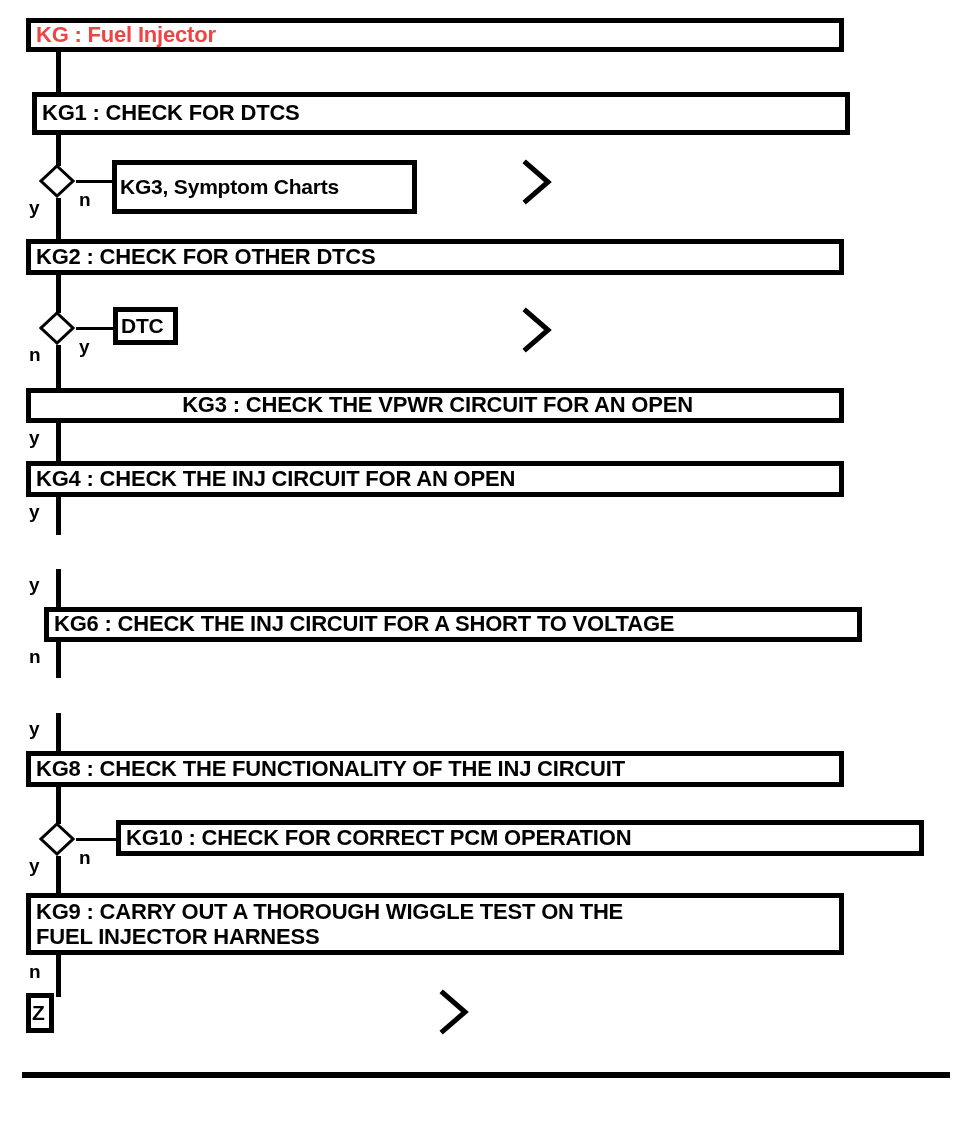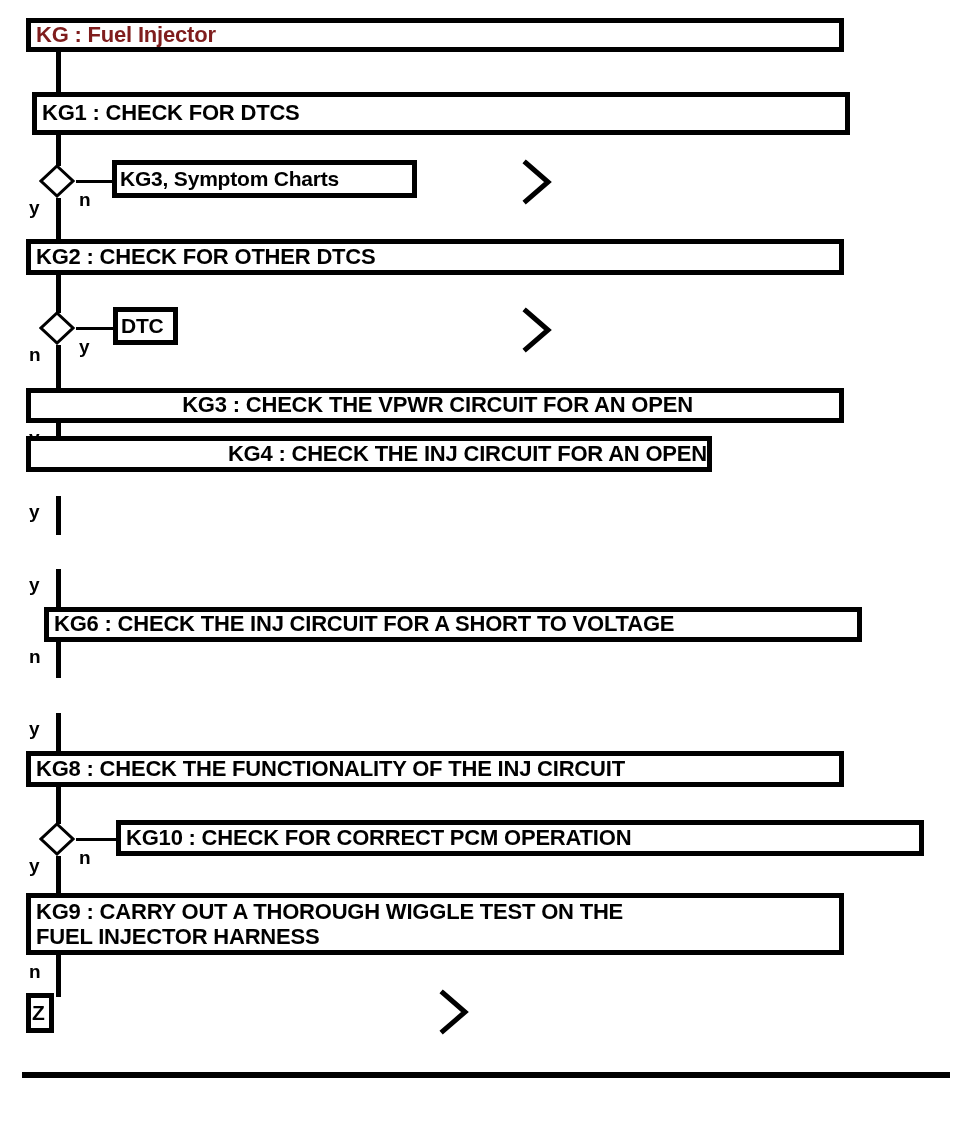--- a/index.html
+++ b/index.html
@@ -53,21 +53,21 @@
     border-left: 5px solid #000;
     border-bottom: 5px solid #000;
     border-right: none;
     display: flex;
     align-items: center;
     padding-left: 5px;
   }
   .title-box .txt {
     font-size: 22px;
     font-weight: bold;
-    color: #7f1d1d;
+    color: #ef4444;
     letter-spacing: -0.2px;
   }
   .title-box::after {
     content: "";
     position: absolute;
     right: 0;
     top: 0;
     width: 5px;
     height: 24px;
     background: #000;
@@ -161,21 +161,21 @@
   </div>
 
   <div class="diamond" style="left:39px; top:164px;">
     <svg width="36" height="34" viewBox="0 0 36 34" aria-hidden="true">
       <polygon points="18,2 34,17 18,32 2,17" fill="#ffffff" stroke="#000000" stroke-width="3"></polygon>
     </svg>
   </div>
   <div class="edge-label" style="left:29px; top:198px;">y</div>
   <div class="edge-label" style="left:79px; top:190px;">n</div>
 
-  <div class="node ref-box" style="left:112px; top:160px; width:305px; height:38px;">
+  <div class="node ref-box" style="left:112px; top:160px; width:305px; height:54px;">
     <span class="txt">KG3, Symptom Charts</span>
   </div>
 
   <div class="chevron" style="left:518px; top:158px;">
     <svg width="40" height="48" viewBox="0 0 40 48" aria-hidden="true">
       <polyline points="8,5 30,24 8,43" fill="none" stroke="#000000" stroke-width="5" stroke-linecap="square" stroke-linejoin="miter"></polyline>
     </svg>
   </div>
 
   <div class="node step-box" style="left:26px; top:239px; width:818px; height:36px;">
@@ -198,21 +198,21 @@
     <svg width="40" height="48" viewBox="0 0 40 48" aria-hidden="true">
       <polyline points="8,5 30,24 8,43" fill="none" stroke="#000000" stroke-width="5" stroke-linecap="square" stroke-linejoin="miter"></polyline>
     </svg>
   </div>
 
   <div class="node step-box" style="left:26px; top:388px; width:818px; height:35px;justify-content:center;">
     <span class="txt">KG3 : CHECK THE VPWR CIRCUIT FOR AN OPEN</span>
   </div>
   <div class="edge-label" style="left:29px; top:428px;">y</div>
 
-  <div class="node step-box" style="left:26px; top:436px; width:686px; height:36px;justify-content:flex-end;">
+  <div class="node step-box" style="left:26px; top:461px; width:818px; height:36px;">
     <span class="txt">KG4 : CHECK THE INJ CIRCUIT FOR AN OPEN</span>
   </div>
   <div class="edge-label" style="left:29px; top:502px;">y</div>
 
   <div class="edge-label" style="left:29px; top:575px;">y</div>
 
   <div class="node step-box" style="left:44px; top:607px; width:818px; height:35px;">
     <span class="txt">KG6 : CHECK THE INJ CIRCUIT FOR A SHORT TO VOLTAGE</span>
   </div>
   <div class="edge-label" style="left:29px; top:647px;">n</div>

